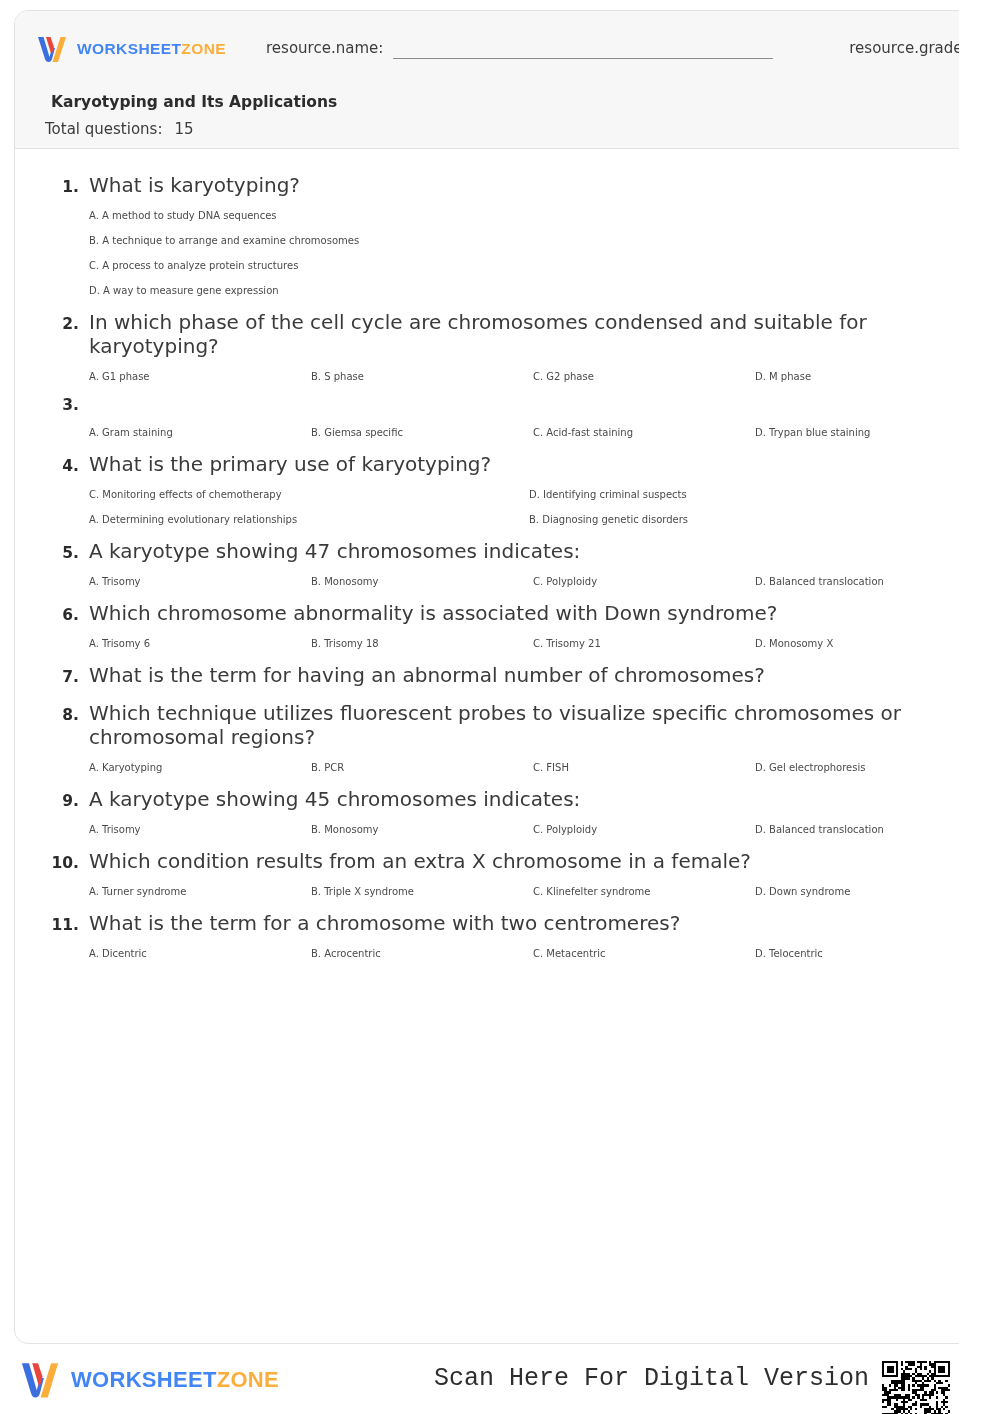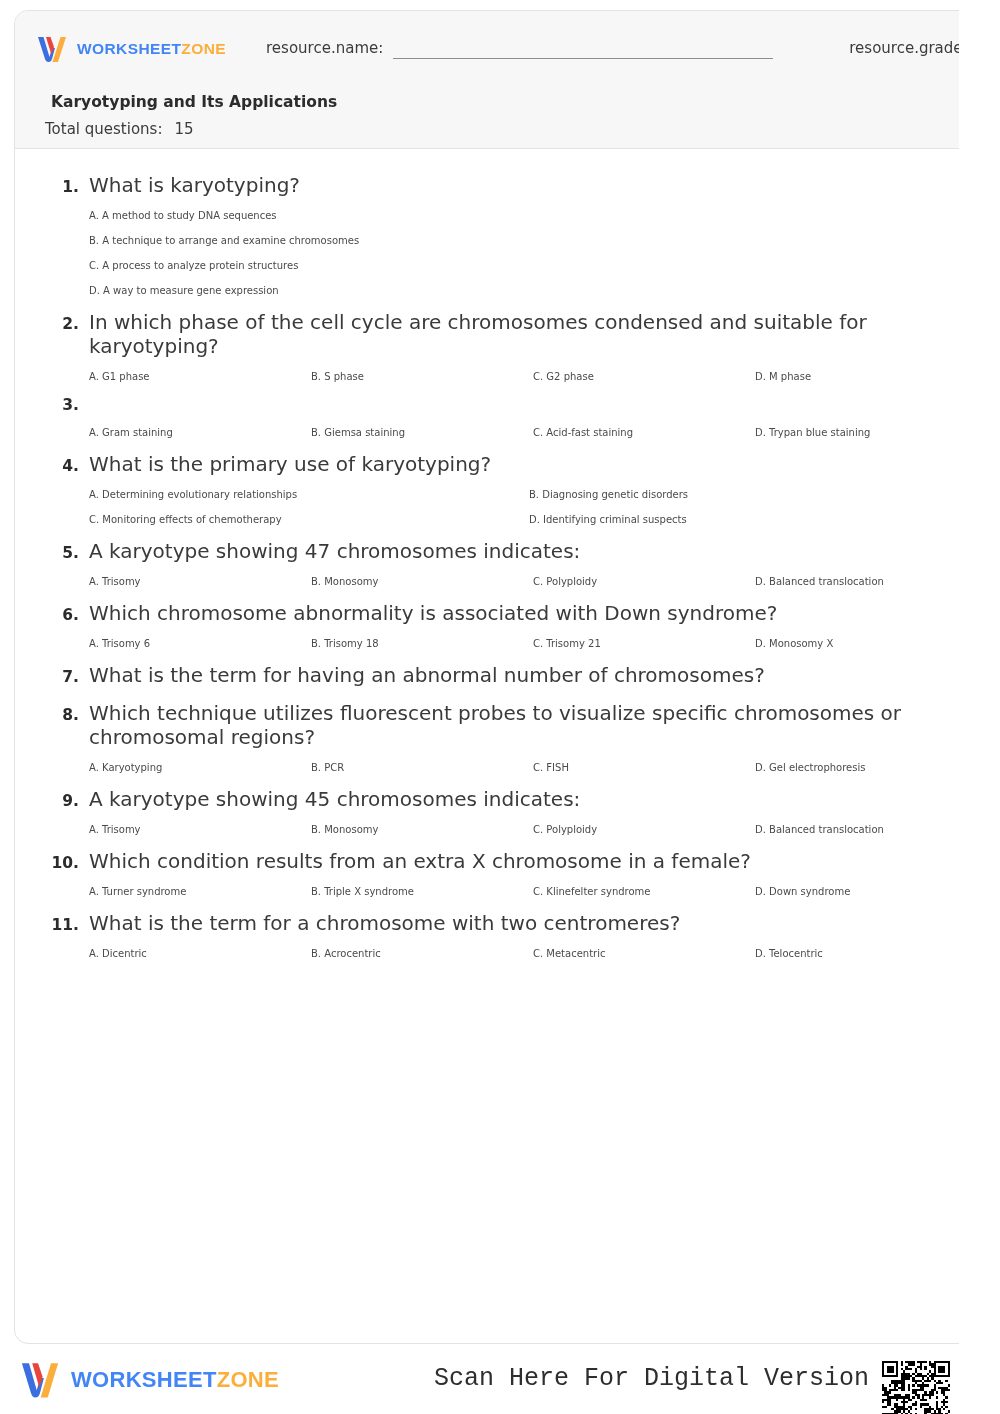--- a/index.html
+++ b/index.html
@@ -236,39 +236,39 @@
             </div>
           </div>
         </div>
         <div class="question">
           <div class="q-head">
             <span class="q-num">3.</span>
           </div>
           <div class="options cols-4">
             <div class="opt-row">
               <span class="opt">A. Gram staining</span>
-              <span class="opt">B. Giemsa staining</span>
+              <span class="opt">B. Giemsa specific</span>
               <span class="opt">C. Acid-fast staining</span>
               <span class="opt">D. Trypan blue staining</span>
             </div>
           </div>
         </div>
         <div class="question">
           <div class="q-head">
             <span class="q-num">4.</span>
             <span class="q-text">What is the primary use of karyotyping?</span>
           </div>
           <div class="options cols-2">
             <div class="opt-row">
+              <span class="opt">C. Monitoring effects of chemotherapy</span>
+              <span class="opt">D. Identifying criminal suspects</span>
+            </div>
+            <div class="opt-row">
               <span class="opt">A. Determining evolutionary relationships</span>
               <span class="opt">B. Diagnosing genetic disorders</span>
-            </div>
-            <div class="opt-row">
-              <span class="opt">C. Monitoring effects of chemotherapy</span>
-              <span class="opt">D. Identifying criminal suspects</span>
             </div>
           </div>
         </div>
         <div class="question">
           <div class="q-head">
             <span class="q-num">5.</span>
             <span class="q-text">A karyotype showing 47 chromosomes indicates:</span>
           </div>
           <div class="options cols-4">
             <div class="opt-row">

